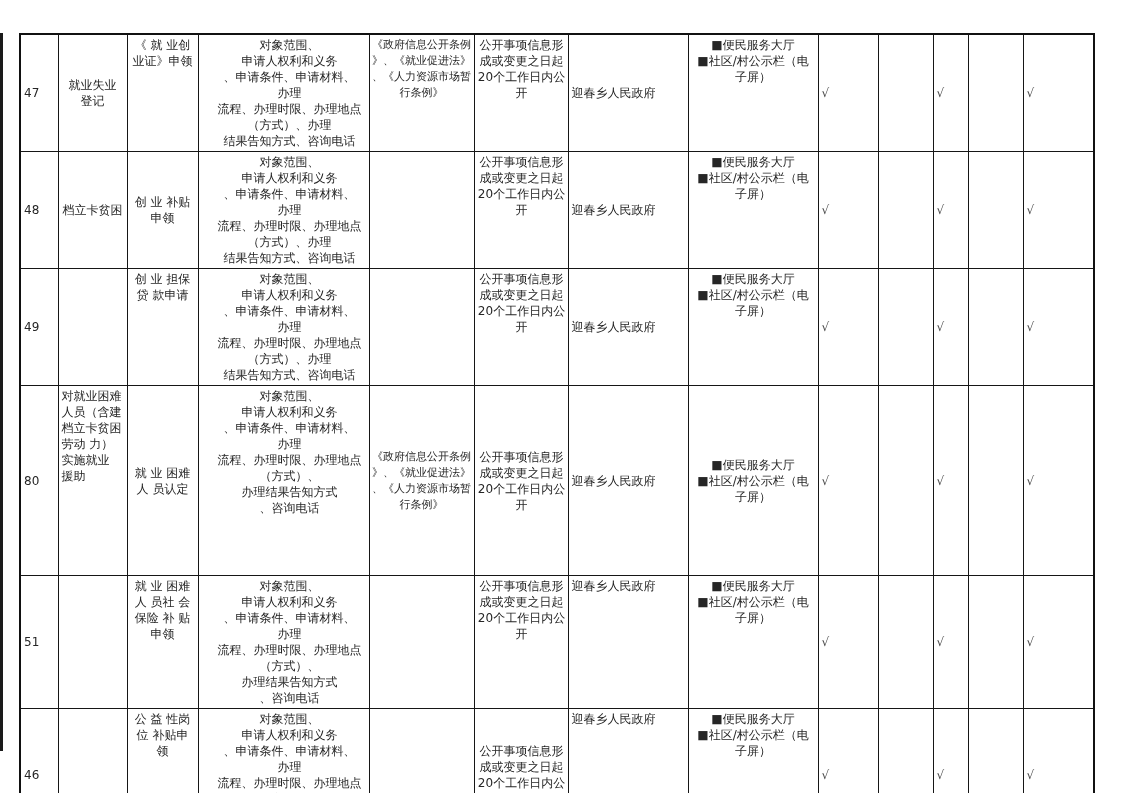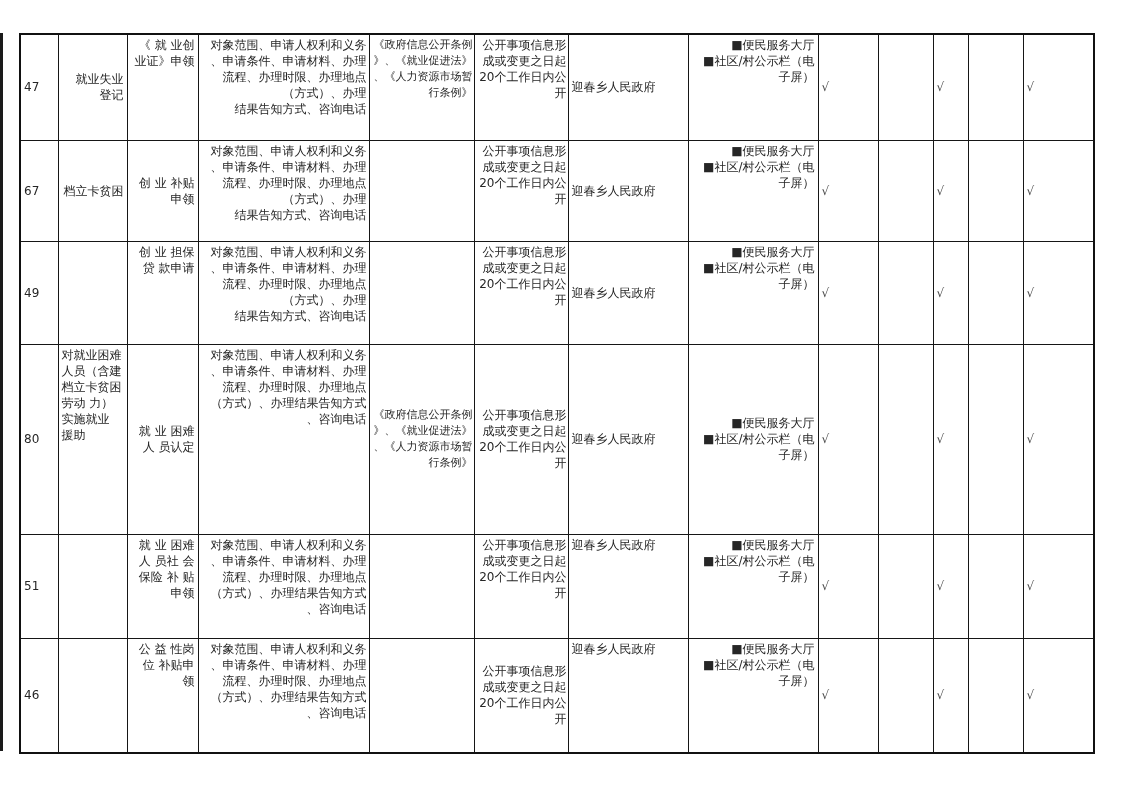--- a/index.html
+++ b/index.html
@@ -43,24 +43,24 @@
   }
   tbody tr:nth-child(1) { height: 106px; }
   tbody tr:nth-child(2) { height: 101px; }
   tbody tr:nth-child(3) { height: 103px; }
   tbody tr:nth-child(4) { height: 190px; }
   tbody tr:nth-child(5) { height: 104px; }
   tbody tr:nth-child(6) { height: 115px; }
   tbody tr:last-child td { border-bottom: 2.5px solid #111; }
   .va-top    { vertical-align: top; }
   .va-middle { vertical-align: middle; }
-  .ha-left   { text-align: right; }
+  .ha-left   { text-align: center; }
   .ha-center { text-align: left; }
   .col-num     { }
-  .col-content { padding-left: 2px; padding-right: 2px; }
+  .col-content { padding-left: 14px; padding-right: 2px; }
   .col-legal   { font-size: 11px; padding-left: 1px; padding-right: 1px; }
   .col-time    { padding-left: 2px; padding-right: 1px; }
   .col-check   { color: #4a4a4a; }
 </style>
 </head>
 <body>
 
 <div class="page-edge"></div>
 
 <table class="disclosure">
@@ -103,21 +103,21 @@
         <td class="col-channels va-top ha-left">■便民服务大厅
 ■社区/村公示栏（电
 子屏）</td>
         <td class="col-check va-middle ha-center">√</td>
         <td class="col-check va-middle ha-center"></td>
         <td class="col-check va-middle ha-center">√</td>
         <td class="col-check va-middle ha-center"></td>
         <td class="col-check va-middle ha-center">√</td>
       </tr>
       <tr>
-        <td class="col-num va-middle ha-center">67</td>
+        <td class="col-num va-middle ha-center">48</td>
         <td class="col-category va-middle ha-left">档立卡贫困</td>
         <td class="col-item va-middle ha-left">创 业 补贴
 申领</td>
         <td class="col-content va-top ha-left">对象范围、申请人权利和义务
 、申请条件、申请材料、办理
 流程、办理时限、办理地点
 （方式）、办理
 结果告知方式、咨询电话</td>
         <td class="col-legal va-top ha-left"></td>
         <td class="col-time va-top ha-left">公开事项信息形

